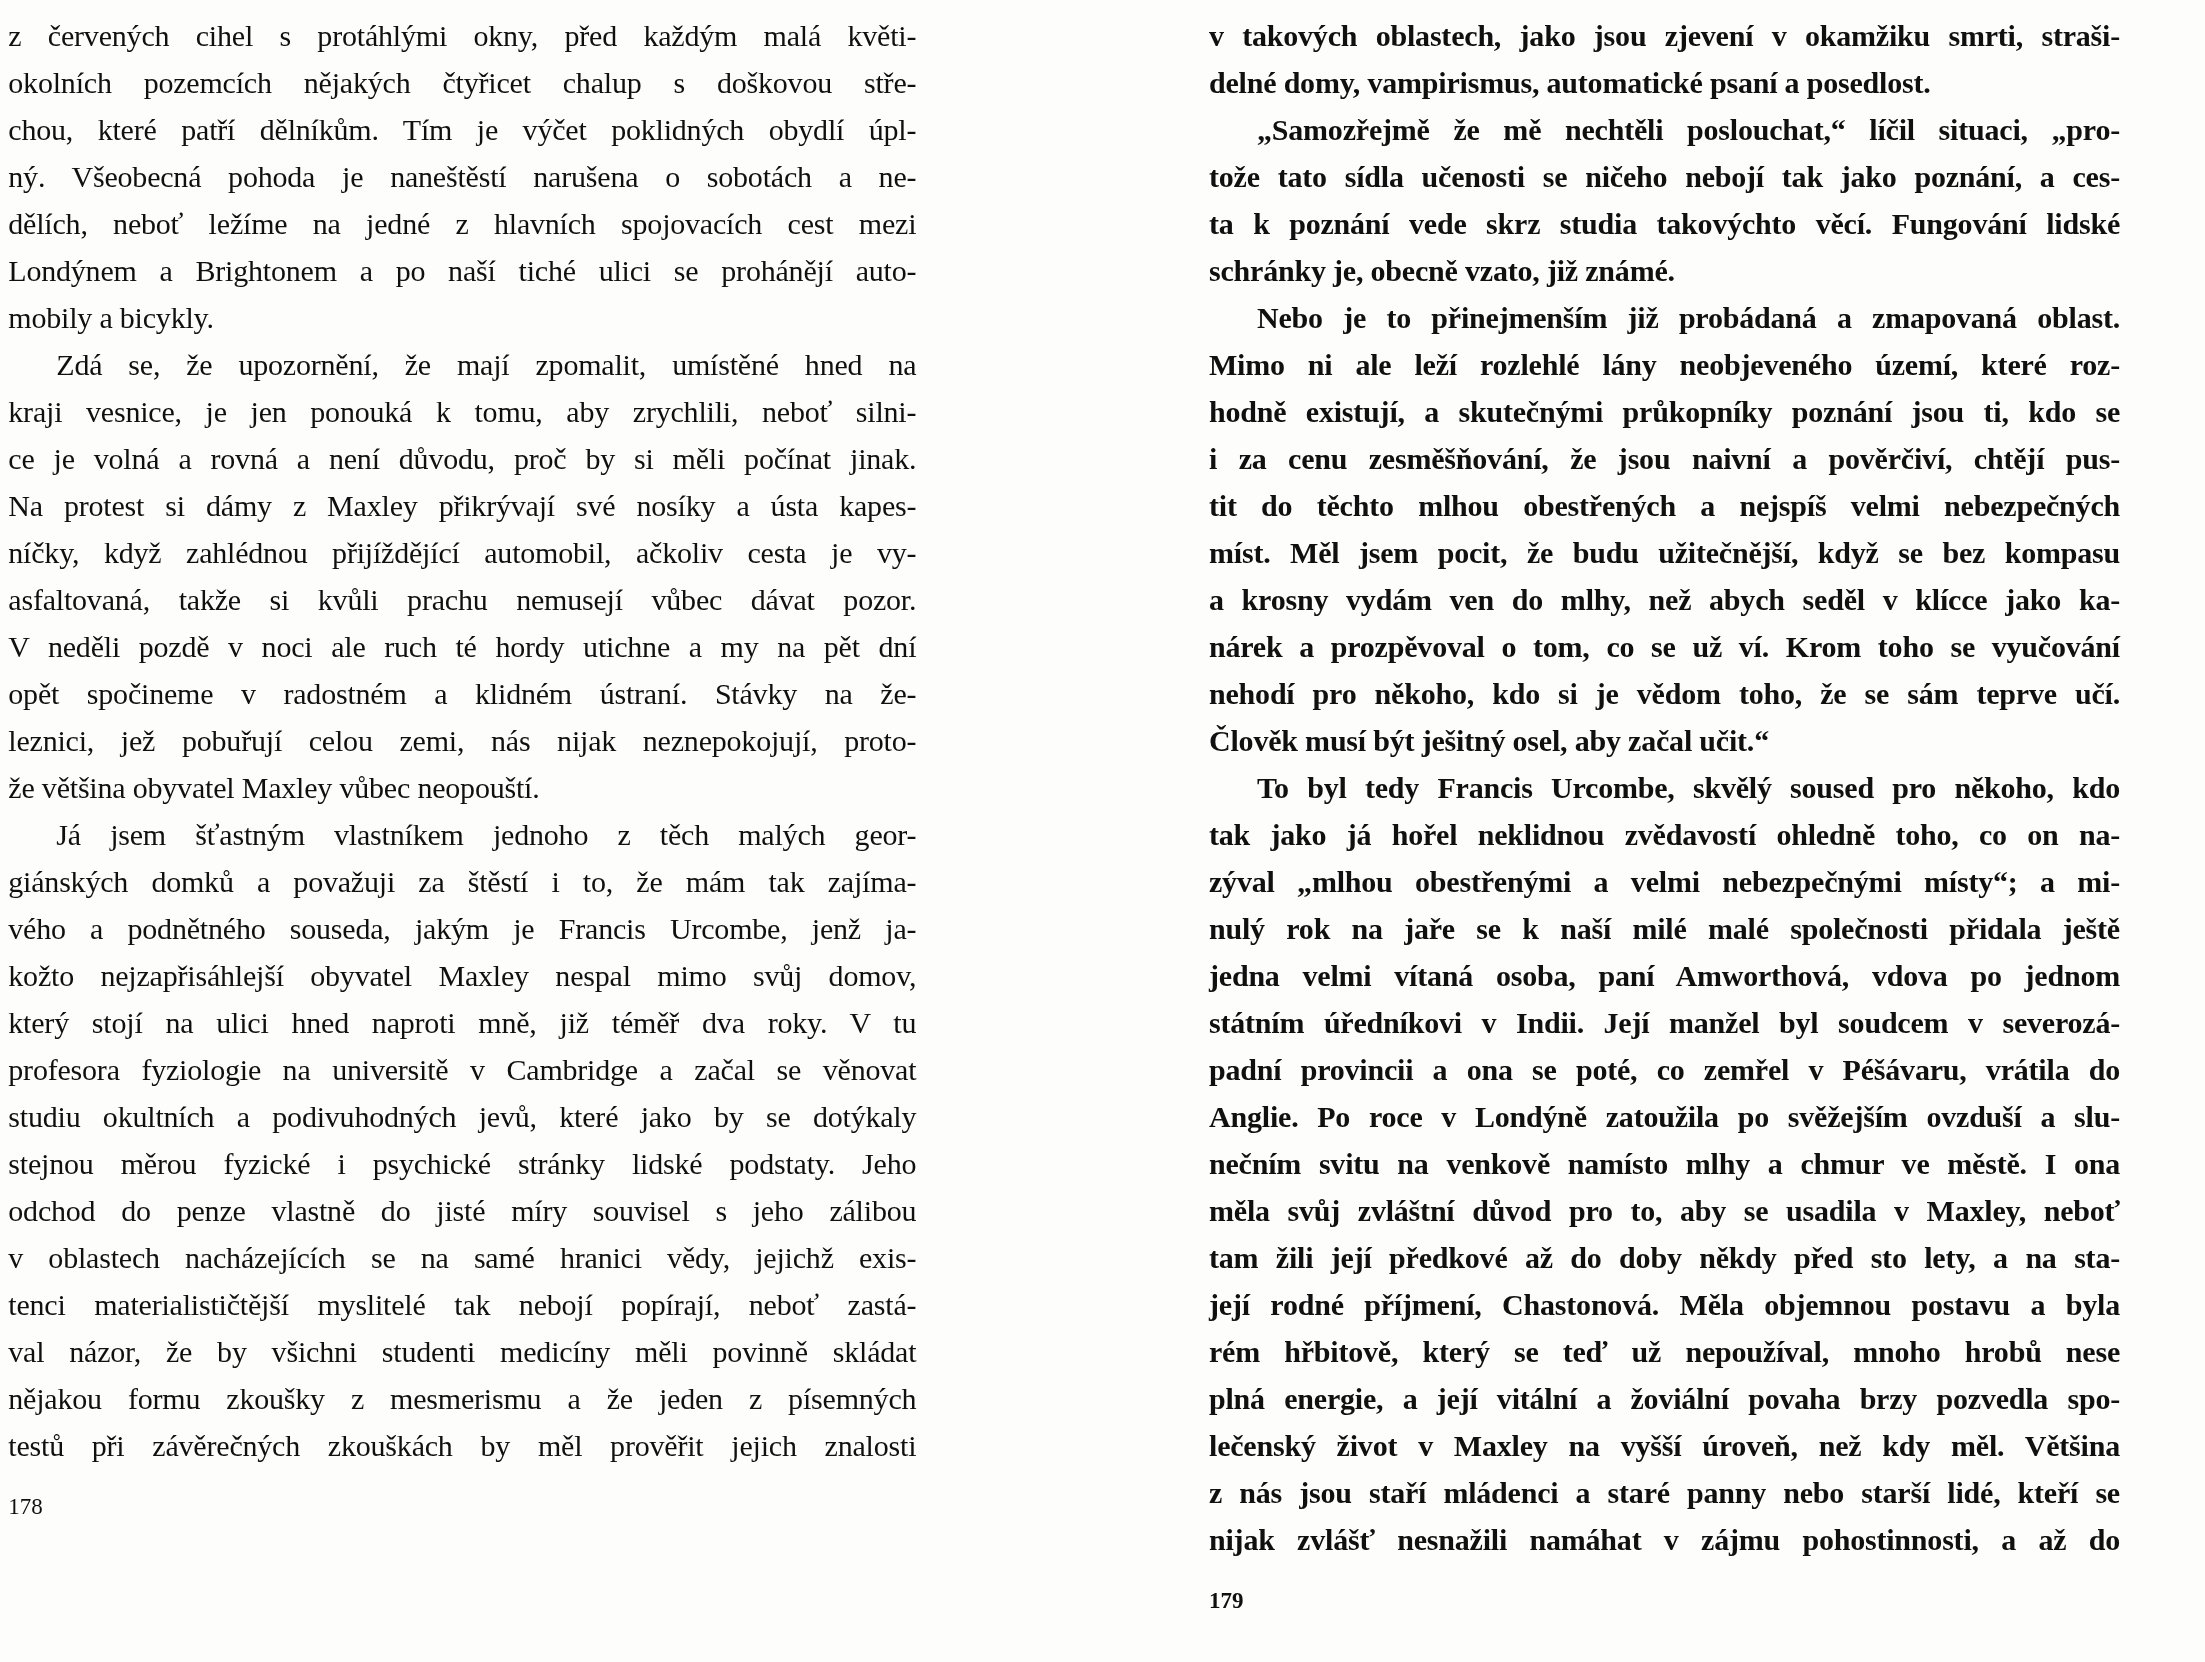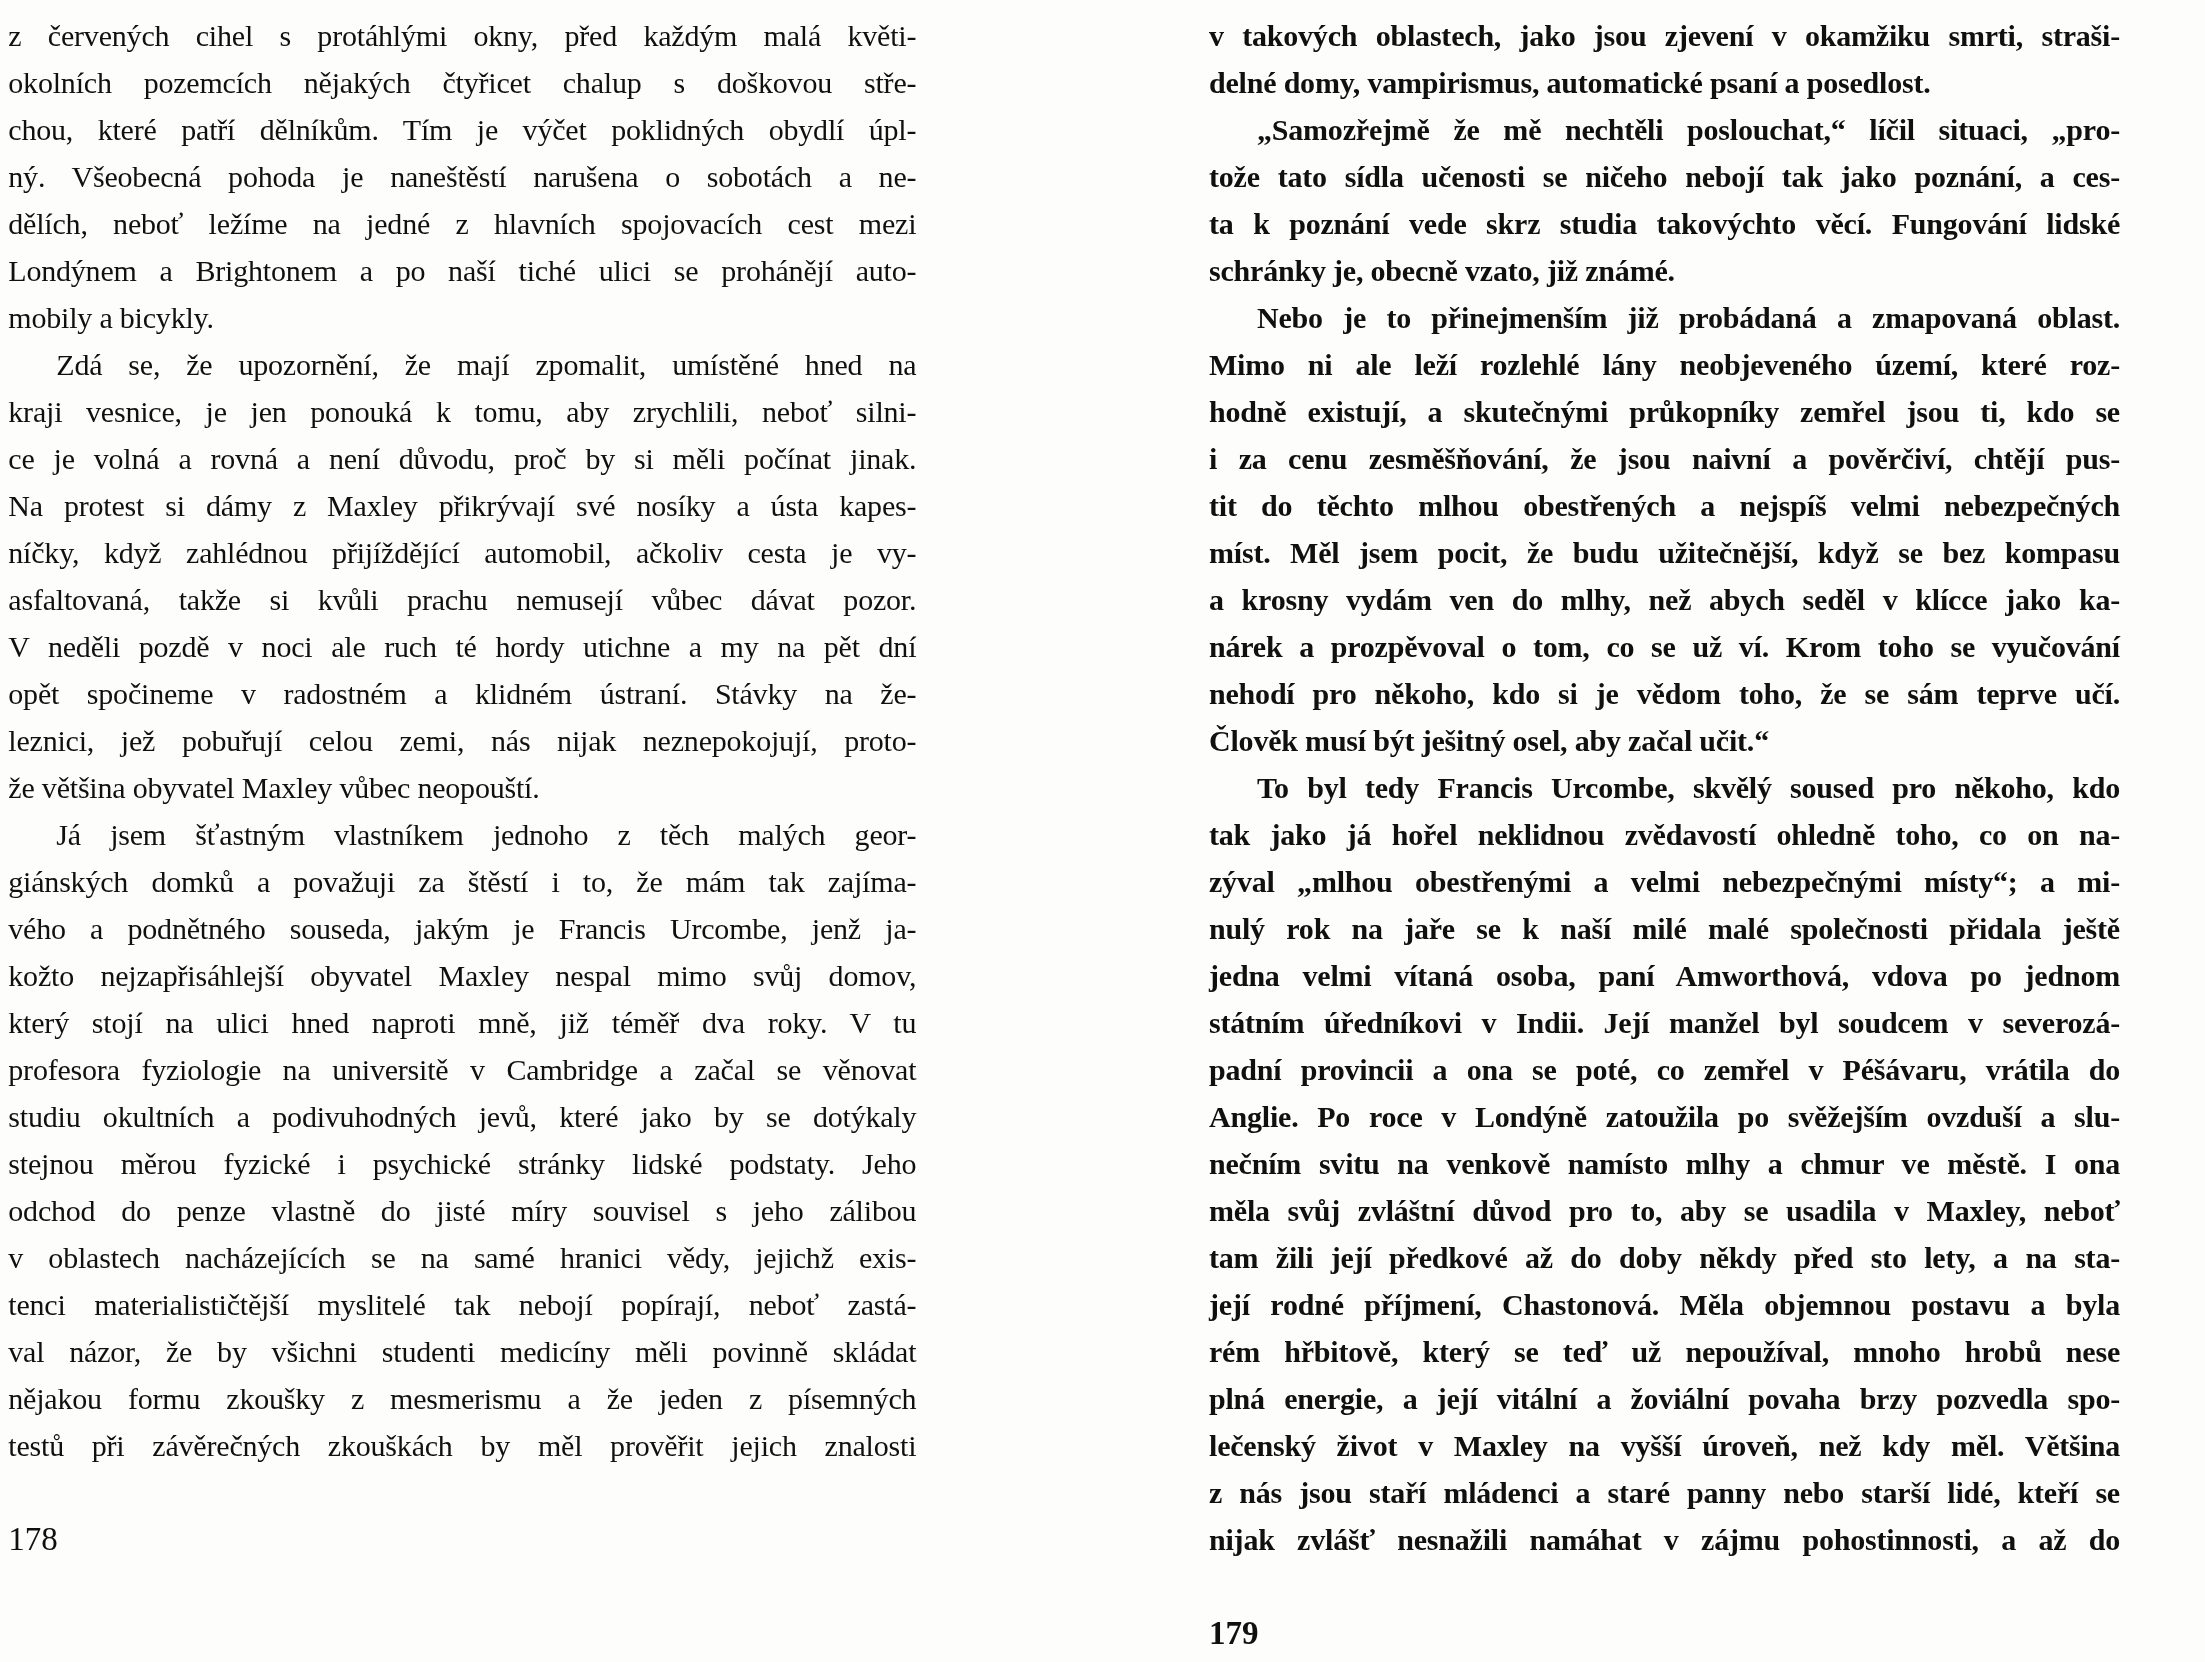--- a/index.html
+++ b/index.html
@@ -38,22 +38,22 @@
     white-space: normal;
   }
   .line.indent {
     text-indent: 48px;
   }
   .line.last {
     text-align: center;
     text-align-last: left;
   }
   .folio {
-    margin-top: 52px;
-    font-size: 33px;
+    margin-top: 20px;
+    font-size: 23px;
     line-height: 36px;
   }
   .folio.left {
     text-align: left;
   }
   .folio.right {
     text-align: left;
   }
 </style>
 </head>
@@ -99,21 +99,21 @@
 <div id="right-col" class="page-col">
   <div>
       <div class="line">v takových oblastech, jako jsou zjevení v okamžiku smrti, straši-</div>
       <div class="line last">delné domy, vampirismus, automatické psaní a posedlost.</div>
       <div class="line indent">„Samozřejmě že mě nechtěli poslouchat,“ líčil situaci, „pro-</div>
       <div class="line">tože tato sídla učenosti se ničeho nebojí tak jako poznání, a ces-</div>
       <div class="line">ta k poznání vede skrz studia takovýchto věcí. Fungování lidské</div>
       <div class="line last">schránky je, obecně vzato, již známé.</div>
       <div class="line indent">Nebo je to přinejmenším již probádaná a zmapovaná oblast.</div>
       <div class="line">Mimo ni ale leží rozlehlé lány neobjeveného území, které roz-</div>
-      <div class="line">hodně existují, a skutečnými průkopníky zemřel jsou ti, kdo se</div>
+      <div class="line">hodně existují, a skutečnými průkopníky poznání jsou ti, kdo se</div>
       <div class="line">i za cenu zesměšňování, že jsou naivní a pověrčiví, chtějí pus-</div>
       <div class="line">tit do těchto mlhou obestřených a nejspíš velmi nebezpečných</div>
       <div class="line">míst. Měl jsem pocit, že budu užitečnější, když se bez kompasu</div>
       <div class="line">a krosny vydám ven do mlhy, než abych seděl v klícce jako ka-</div>
       <div class="line">nárek a prozpěvoval o tom, co se už ví. Krom toho se vyučování</div>
       <div class="line">nehodí pro někoho, kdo si je vědom toho, že se sám teprve učí.</div>
       <div class="line last">Člověk musí být ješitný osel, aby začal učit.“</div>
       <div class="line indent">To byl tedy Francis Urcombe, skvělý soused pro někoho, kdo</div>
       <div class="line">tak jako já hořel neklidnou zvědavostí ohledně toho, co on na-</div>
       <div class="line">zýval „mlhou obestřenými a velmi nebezpečnými místy“; a mi-</div>

